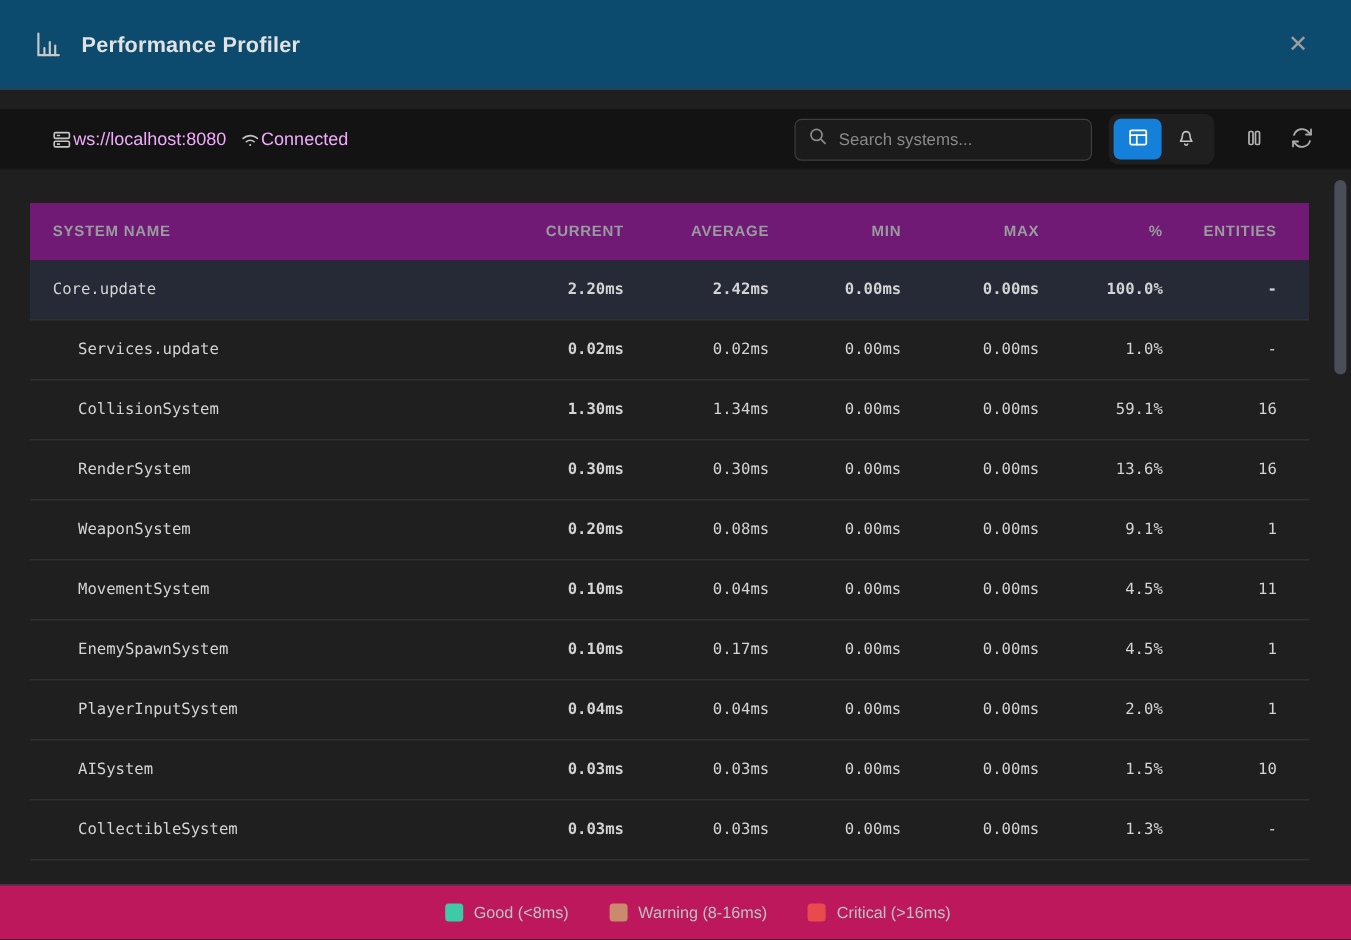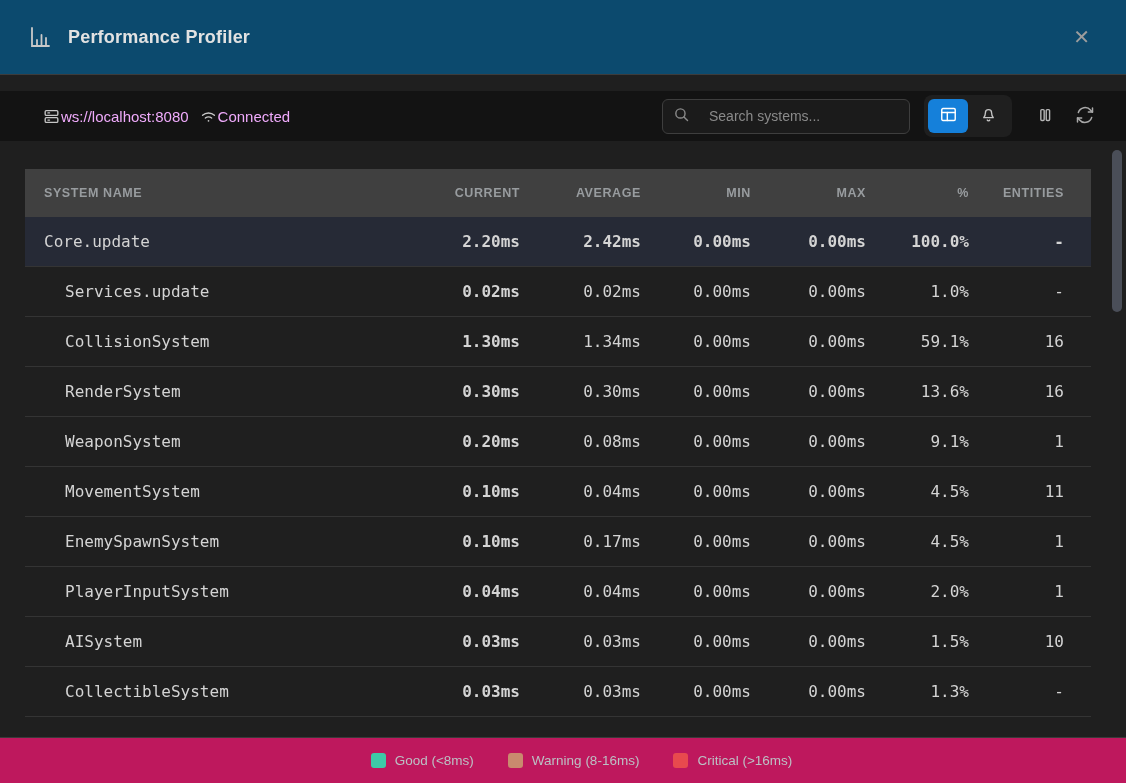--- a/index.html
+++ b/index.html
@@ -29,36 +29,36 @@
   .conn-info .seg { display:flex; align-items:center; }
   .conn-info .seg + .seg { margin-left:10px; }
   .conn-info svg { display:block; }
 
   .spacer { flex:1; }
 
   .search-box { display:flex; align-items:center; width:248px; height:35px; background:#1b1b1b;
                 border:1px solid #3e3e3e; border-radius:6px; padding:0 10px; margin-right:14px; }
   .search-box svg { flex:0 0 auto; }
   .search-box input { flex:1; background:transparent; border:none; outline:none; color:#d946ef;
-                      font-size:14px; margin-left:19px; font-family:"Liberation Sans", sans-serif; }
+                      font-size:14px; margin-left:9px; font-family:"Liberation Sans", sans-serif; }
   .search-box input::placeholder { color:#8a8a8a; }
 
   .view-group { display:flex; align-items:center; background:#1f1f1f; border-radius:8px; padding:4px; margin-right:16px; }
   .icon-btn { display:flex; align-items:center; justify-content:center; width:40px; height:34px;
               background:transparent; border:none; border-radius:6px; cursor:pointer; color:#c4c4c4; }
   .icon-btn.active { background:var(--accent,#1580da); color:#ffffff; }
   .plain-btn { background:none; border:none; cursor:pointer; color:#aaaaaa; display:flex;
                align-items:center; justify-content:center; width:34px; height:34px; }
 
   
   .table-wrap { margin:28px 35px 0 25px; flex:1 1 auto; overflow:hidden; }
-  .thead { display:flex; height:48px; align-items:center; background:#404040; color:#989c9f;
+  .thead { display:flex; height:48px; align-items:center; background:#701a75; color:#989c9f;
            font-size:12.5px; font-weight:700; letter-spacing:0.6px; }
   .trow { display:flex; height:50px; align-items:center; border-bottom:1px solid #343434;
-          font-family:"DejaVu Sans Mono", monospace; font-size:16px; color:#d4d4d4; cursor:default; }
+          font-family:"DejaVu Sans Mono", monospace; font-size:13px; color:#d4d4d4; cursor:default; }
   .trow.selected { background:#262a36; }
   .cell { flex:0 0 auto; text-align:right; padding-right:10px; white-space:nowrap; overflow:hidden; }
   .c-name { flex:1 1 auto; text-align:left; padding-left:19px; padding-right:0; }
   .trow.indent .c-name { padding-left:40px; }
   .c-current { width:125px; } .c-average { width:121px; } .c-min { width:110px; }
   .c-max { width:115px; } .c-percent { width:103px; } .c-entities { width:112px; padding-right:27px; }
   .trow .c-current { font-weight:700; }
   .trow.selected .c-current, .trow.selected .c-average, .trow.selected .c-min,
   .trow.selected .c-max, .trow.selected .c-percent, .trow.selected .c-entities { font-weight:700; }
   .thead .c-name { font-family:"Liberation Sans", sans-serif; }

